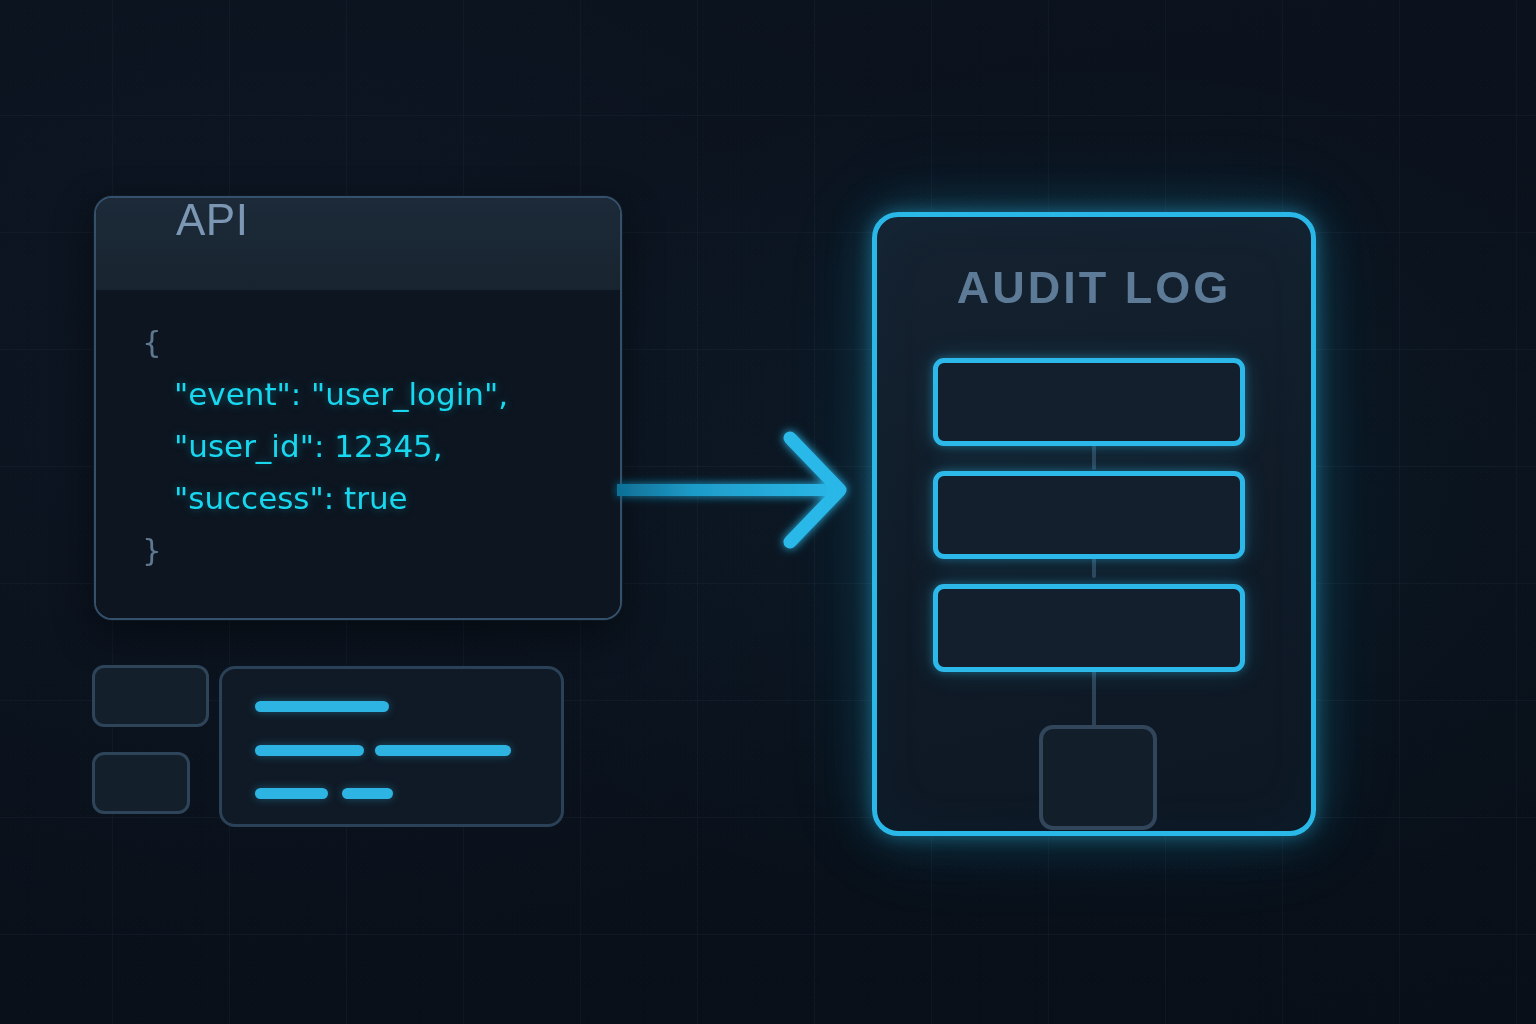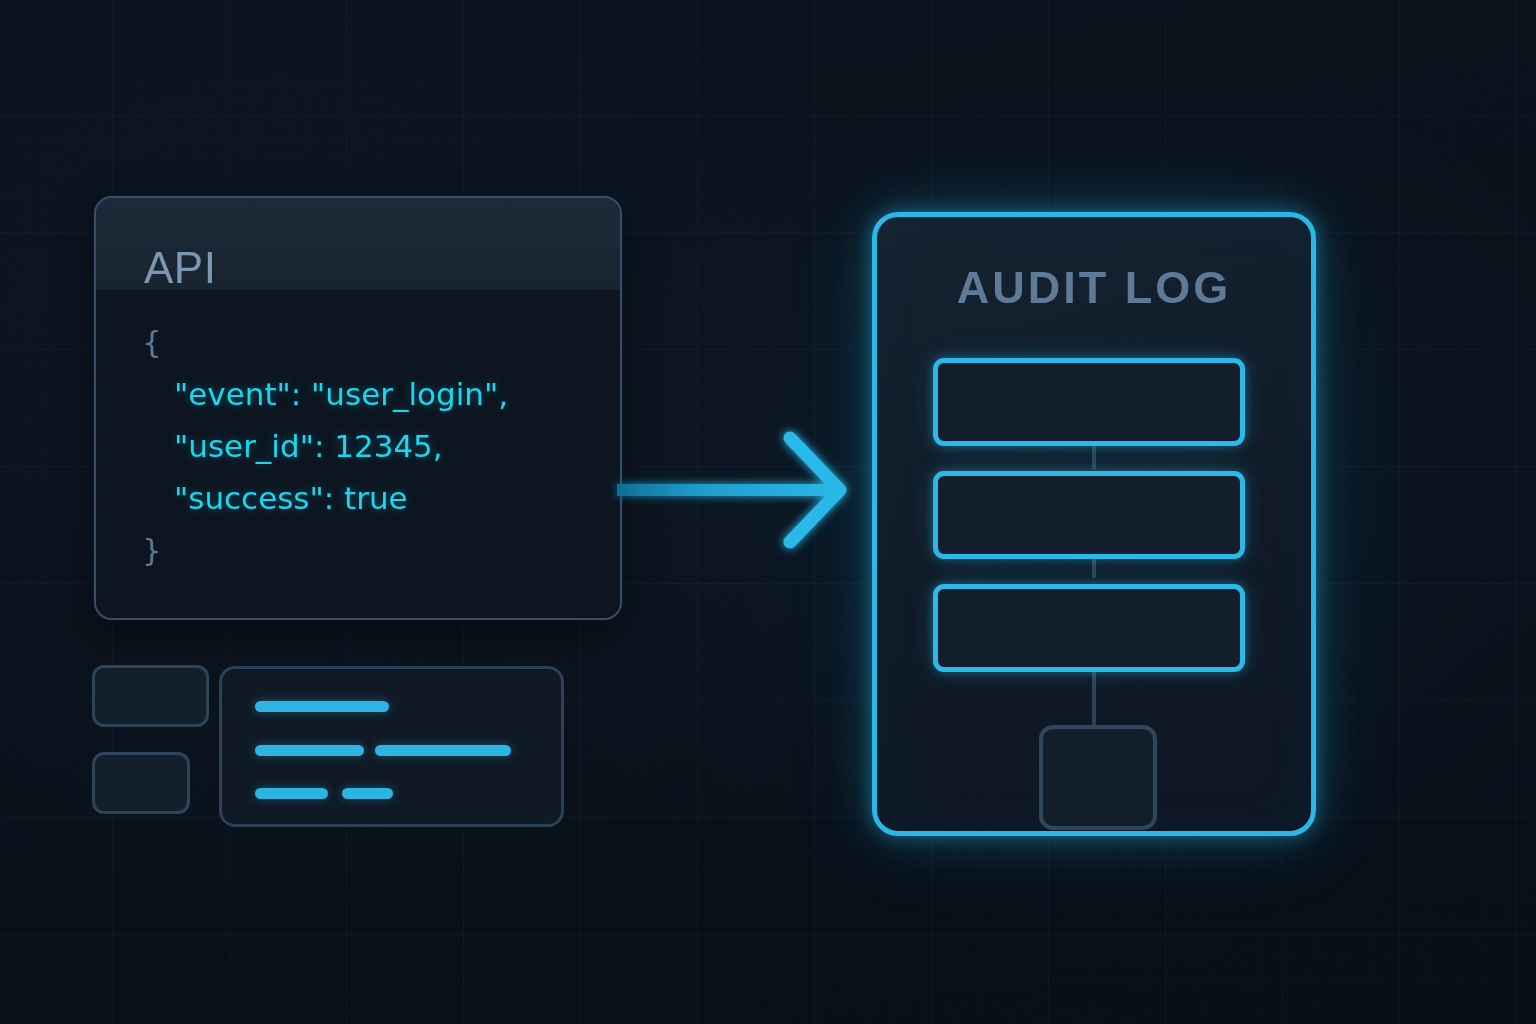--- a/index.html
+++ b/index.html
@@ -55,21 +55,22 @@
     box-shadow: 0 0 0 1px rgba(18,30,44,0.6), 0 14px 40px rgba(0,0,0,0.45);
     overflow: hidden;
   }
   .api-header {
     position: absolute;
     left: 0; right: 0; top: 0;
     height: 92px;
     background: linear-gradient(180deg, #1c2a39 0%, #18242f 100%);
     border-bottom: 1px solid #243444;
     display: flex;
-    align-items: flex-end;
+    align-items: flex-start;
+    padding-left: 32px;
   }
   .api-title {
     margin-left: 48px;
     color: #7c97b3;
     font-size: 44px;
     font-weight: 400;
     letter-spacing: 0.5px;
     line-height: 1;
   }
   .api-body {

